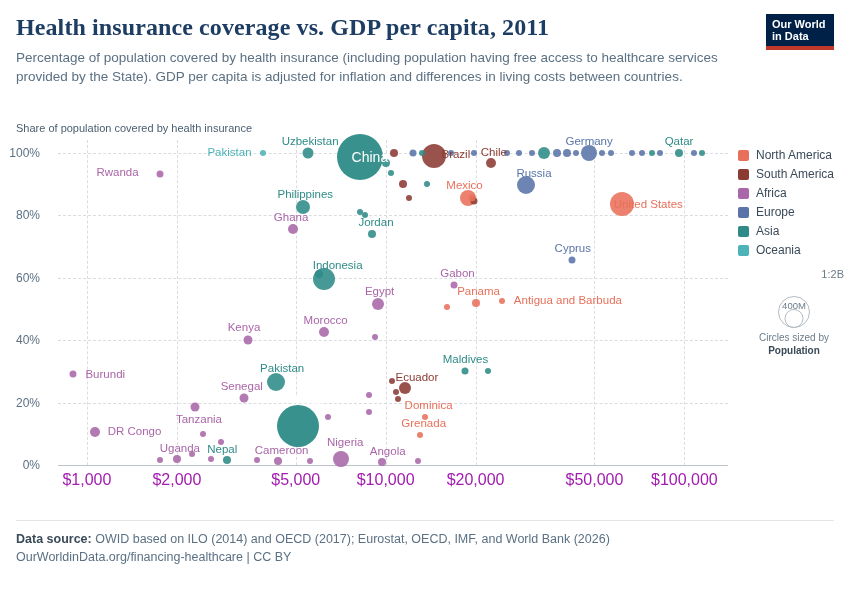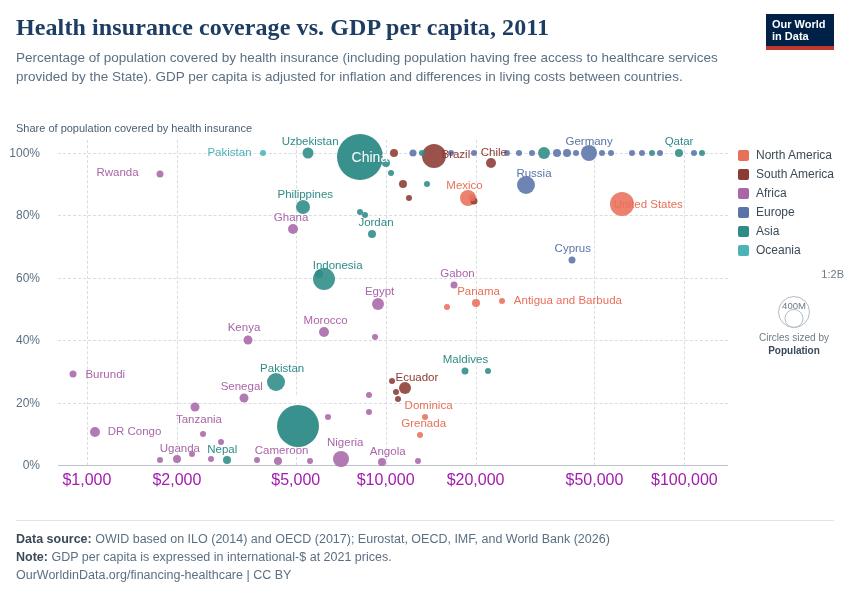--- a/index.html
+++ b/index.html
@@ -416,20 +416,16 @@
       <span>Circles sized by</span><br>
       <b>Population</b>
     </div>
   </div>
 
   <div id="footer">
     <div>
       <b>Data source:</b>
       <span>OWID based on ILO (2014) and OECD (2017); Eurostat, OECD, IMF, and World Bank (2026)</span>
     </div>
-    <div>
-      <b>Note:</b>
-      <span>GDP per capita is expressed in international-$ at 2021 prices.</span>
-    </div>
     <div class="footer-link">OurWorldinData.org/financing-healthcare | CC BY</div>
   </div>
 
 </div>
 
 </body></html>

